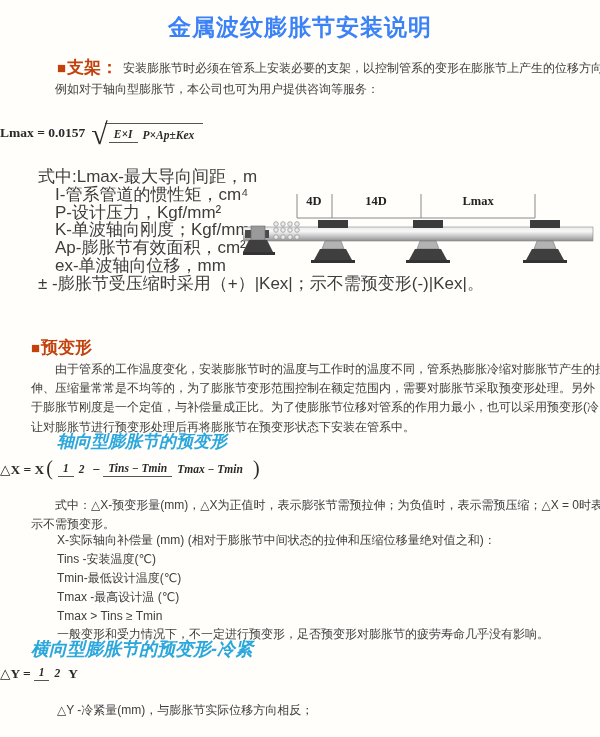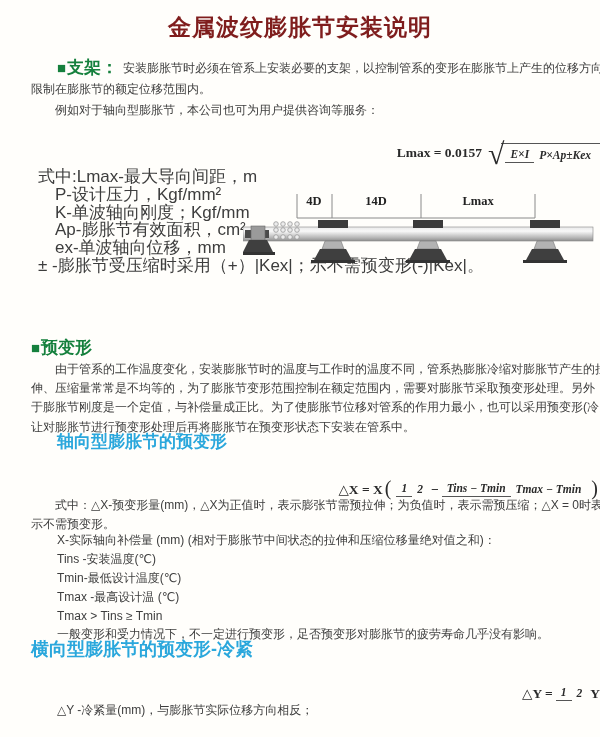--- a/index.html
+++ b/index.html
@@ -3,30 +3,30 @@
 <meta charset="utf-8">
 <style>
   html,body{margin:0;padding:0;background:#ffffff;}
   .page{
     position:relative;width:600px;height:737px;overflow:hidden;
     background:#fffefb;
     font-family:"Liberation Sans","DejaVu Sans",sans-serif;
     color:#3d3d3d;
   }
   .abs{position:absolute;white-space:nowrap;}
-  #title{top:12px;left:0;width:600px;text-align:center;font-size:23px;font-weight:bold;color:#7f1d1d;letter-spacing:1px;}
-  .sec-hdr{font-size:17px;font-weight:bold;color:#15803d;}
+  #title{top:12px;left:0;width:600px;text-align:center;font-size:23px;font-weight:bold;color:#3b82f6;letter-spacing:1px;}
+  .sec-hdr{font-size:17px;font-weight:bold;color:#c2410c;}
   .sec-hdr .marker{font-size:15px;margin-right:1px;}
   .body-txt{font-size:12px;color:#3d3d3d;}
   #sec1{top:57px;left:31px;width:556px;font-size:12px;line-height:21px;}
   #sec1 .l1 .sec-hdr{margin-left:26px;margin-right:5px;vertical-align:-1px;}
   #sec1 .l3{text-indent:2em;}
   
-  .formula{left:0;width:600px;display:flex;justify-content:flex-end;align-items:center;
-    font-family:"Liberation Serif","DejaVu Serif",serif;font-weight:bold;color:#2a2a2a;font-size:13.5px;margin-top:20px;}
+  .formula{left:0;width:600px;display:flex;justify-content:flex-start;align-items:center;
+    font-family:"Liberation Serif","DejaVu Serif",serif;font-weight:bold;color:#2a2a2a;font-size:13.5px;}
   .frac{display:inline-flex;flex-direction:row;align-items:center;line-height:1.15;font-size:11.5px;font-style:italic;margin:0 3px;}
   .frac .num{padding:0 5px;border-bottom:1px solid #555;}
   .frac .den{padding:0 5px;}
   .sqrt{display:inline-flex;align-items:center;margin-left:6px;}
   .sqrt .radical{font-size:30px;font-weight:normal;line-height:22px;margin-right:-3px;transform:translateY(1px);}
   .sqrt .radicand{border-top:1.6px solid #555;padding:2px 4px 0 4px;}
   .sqrt .radicand .frac{margin:0;}
   .paren{font-size:20px;font-weight:normal;margin:0 2px;transform:translateY(-1px);}
   #formula1{top:122px;}
   #formula2{top:458px;}
@@ -34,60 +34,60 @@
   
   #varlist{top:168px;left:38px;font-size:17px;line-height:17.8px;}
   #varlist [data-bind-lines] div{margin-left:17px;}
   #varlist .note{margin-left:19px;}
   
   #diagram{top:190px;left:243px;}
   
   #sec2hdr{top:336px;left:31px;}
   #sec2para{top:360px;left:31px;font-size:12px;line-height:19.2px;}
   #sec2para div:first-child{text-indent:2em;}
-  .subhead{font-size:17px;font-weight:bold;color:#2aa7dc;}
+  .subhead{font-size:17px;font-weight:bold;color:#2aa7dc;font-style:italic;}
   #axhead{top:430px;left:57px;}
   #axexp{top:496px;left:31px;font-size:12px;line-height:19px;}
   #axexp div:first-child{text-indent:2em;}
   #axlist{top:531px;left:57px;font-size:12px;line-height:19px;}
   #axnote{top:626px;left:57px;font-size:12px;}
   #lathead{top:637px;left:31px;font-size:18px;}
   #latnote{top:702px;left:57px;font-size:12px;}
 </style>
 </head>
 <body>
 
 <div class="page">
 
   <div id="title" class="abs" data-bind="title">金属波纹膨胀节安装说明</div>
 
   <div id="sec1" class="abs">
     <div class="l1">
       <span class="sec-hdr"><span class="marker" data-bind="support.marker">■</span><span data-bind="support.label">支架：</span></span><span class="body-txt" data-bind="support.para_line1">安装膨胀节时必须在管系上安装必要的支架，以控制管系的变形在膨胀节上产生的位移方向并</span>
     </div>
-    <div class="l2 body-txt" data-bind="support.para_line2">限制在膨胀节的额定位移范围内。</div>
     <div class="l3 body-txt" data-bind="support.para_line3">例如对于轴向型膨胀节，本公司也可为用户提供咨询等服务：</div>
   </div>
 
   <div id="formula1" class="abs formula">
     <span data-bind="support.formula.lhs">Lmax = 0.0157</span>
     <span class="sqrt">
       <span class="radical">√</span>
       <span class="radicand">
         <span class="frac">
           <span class="num" data-bind="support.formula.num">E×I</span>
           <span class="den" data-bind="support.formula.den">P×Ap±Kex</span>
         </span>
       </span>
     </span>
   </div>
 
   <div id="varlist" class="abs">
     <div data-bind="support.variables_intro">式中:Lmax-最大导向间距，m</div>
     <div data-bind-lines="support.variables">
+        <div>I-管系管道的惯性矩，cm⁴</div>
         <div>P-设计压力，Kgf/mm²</div>
         <div>K-单波轴向刚度；Kgf/mm</div>
         <div>Ap-膨胀节有效面积，cm²</div>
         <div>ex-单波轴向位移，mm</div>
       </div>
     <div data-bind="support.plusminus_note">± -膨胀节受压缩时采用（+）|Kex|；示不需预变形(-)|Kex|。</div>
   </div>
 
   <svg id="diagram" class="abs" width="352" height="85" viewBox="0 0 352 85">
     <defs>

